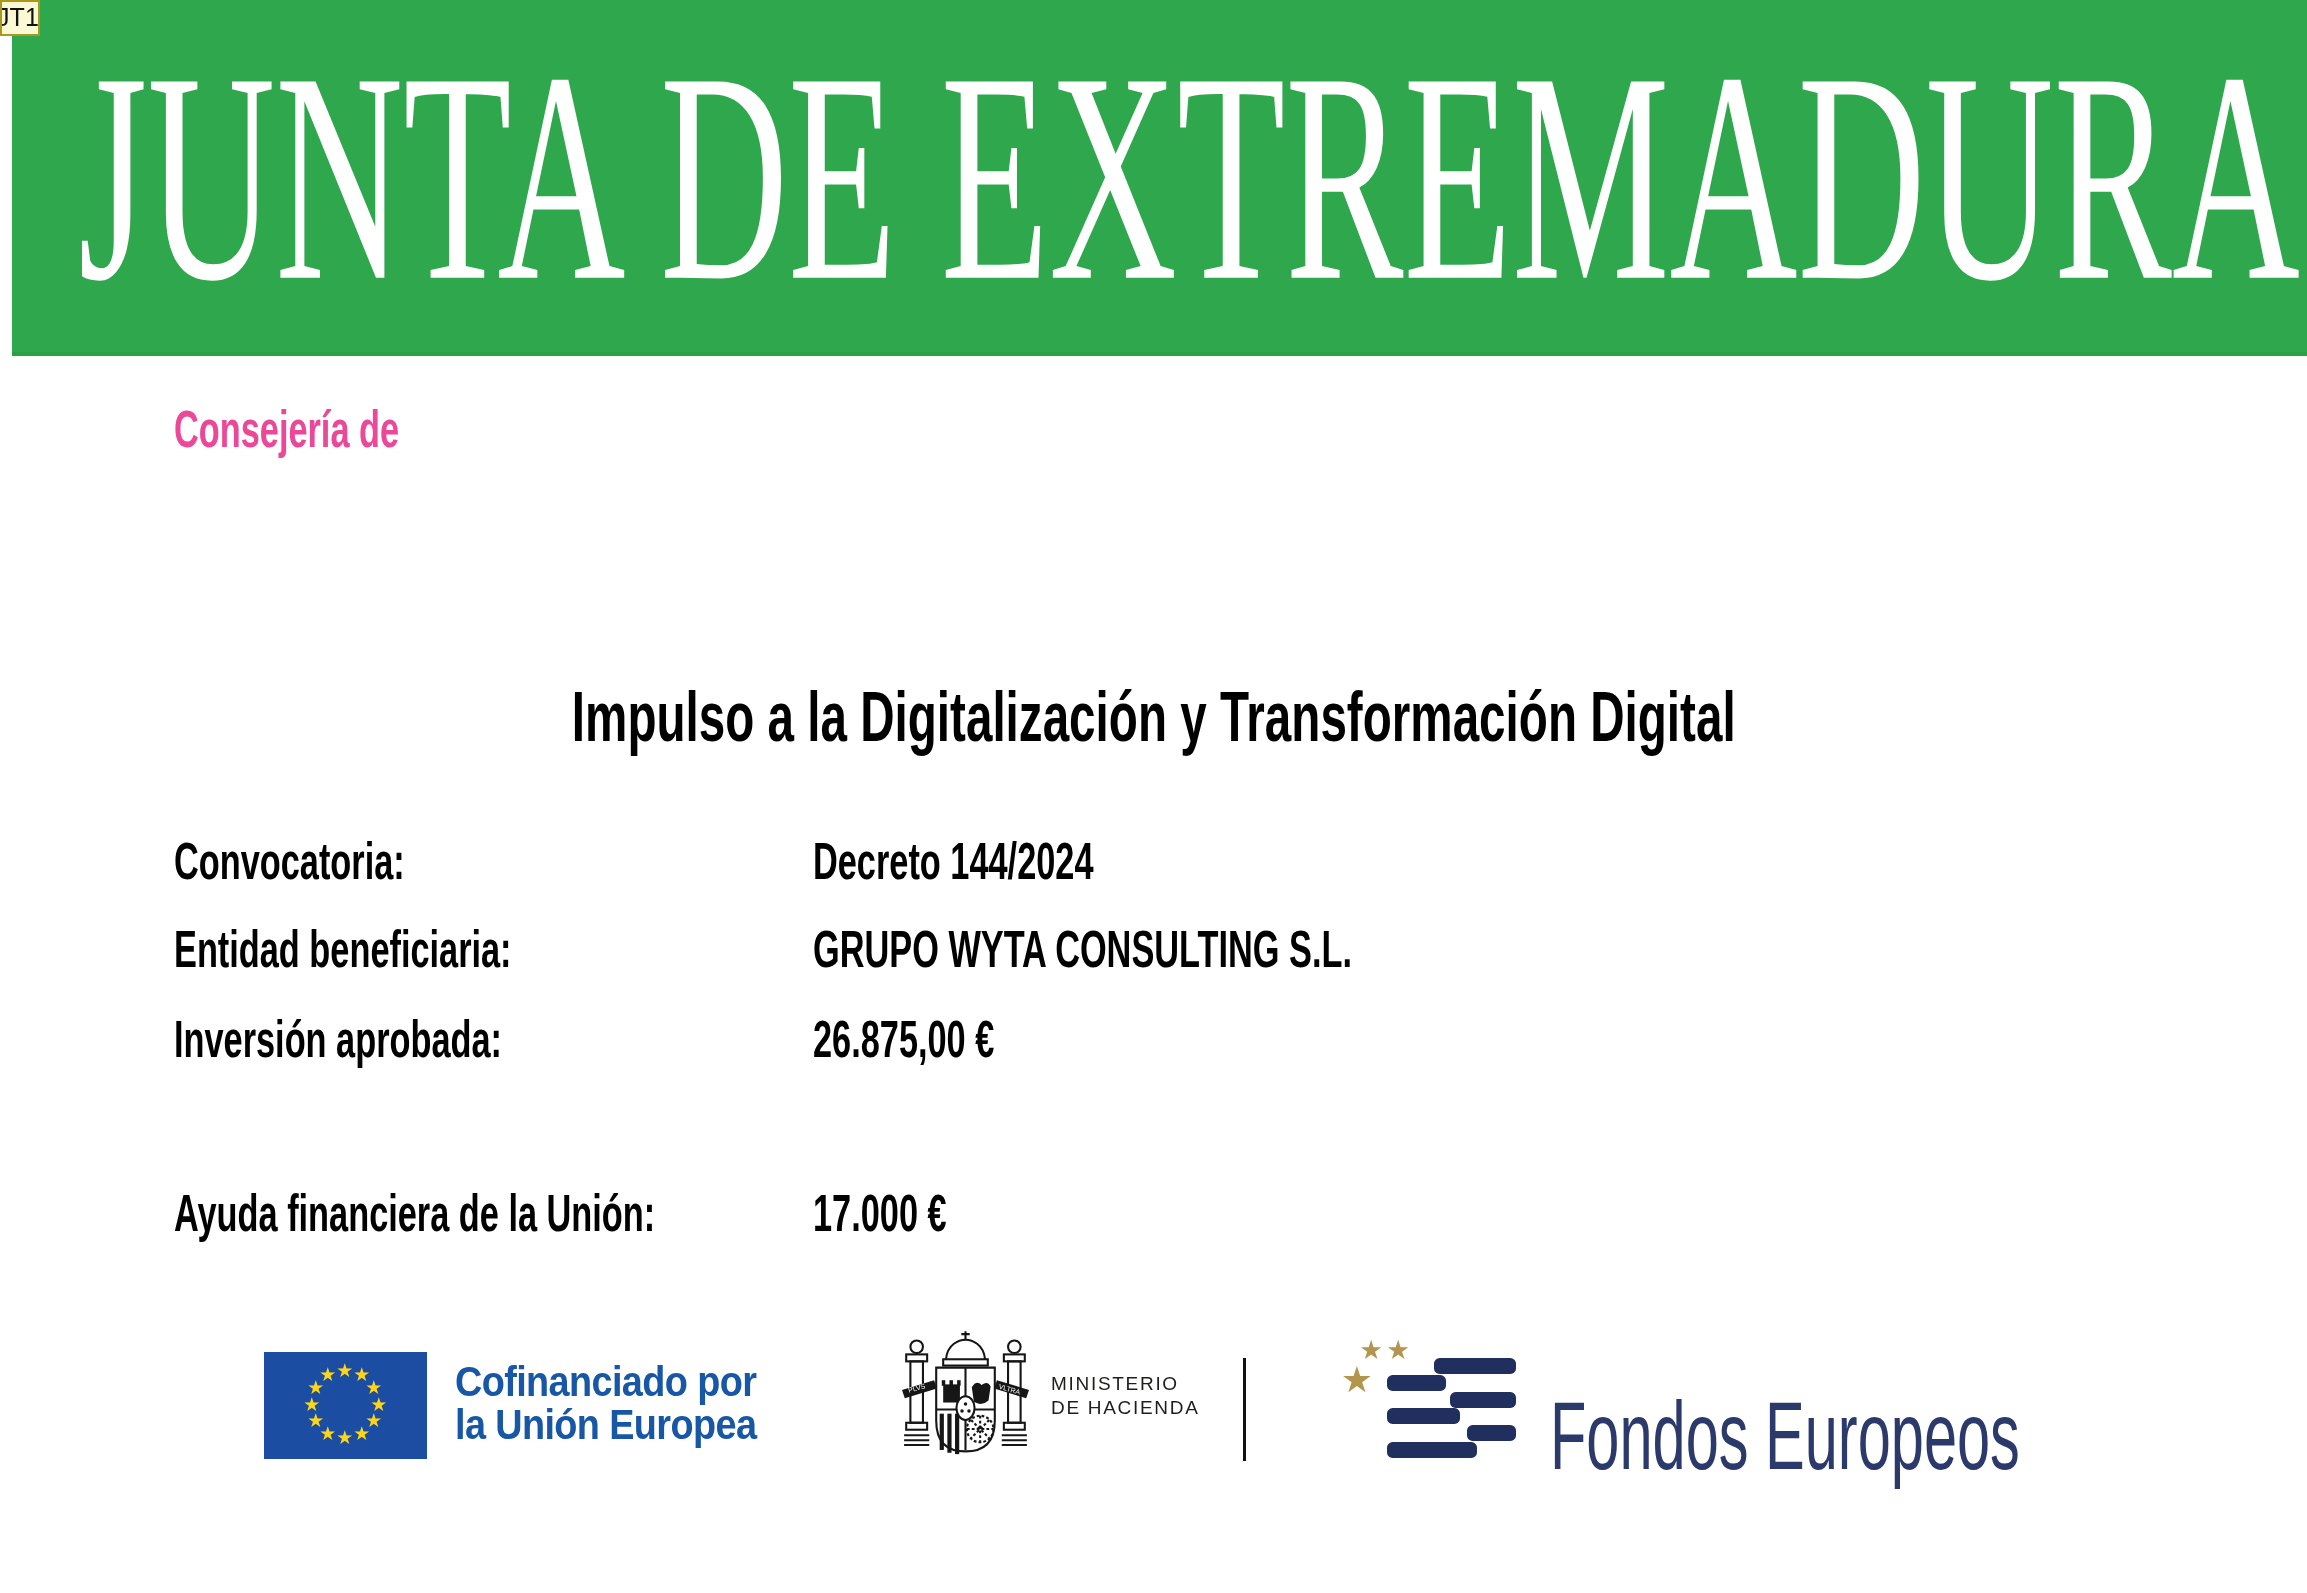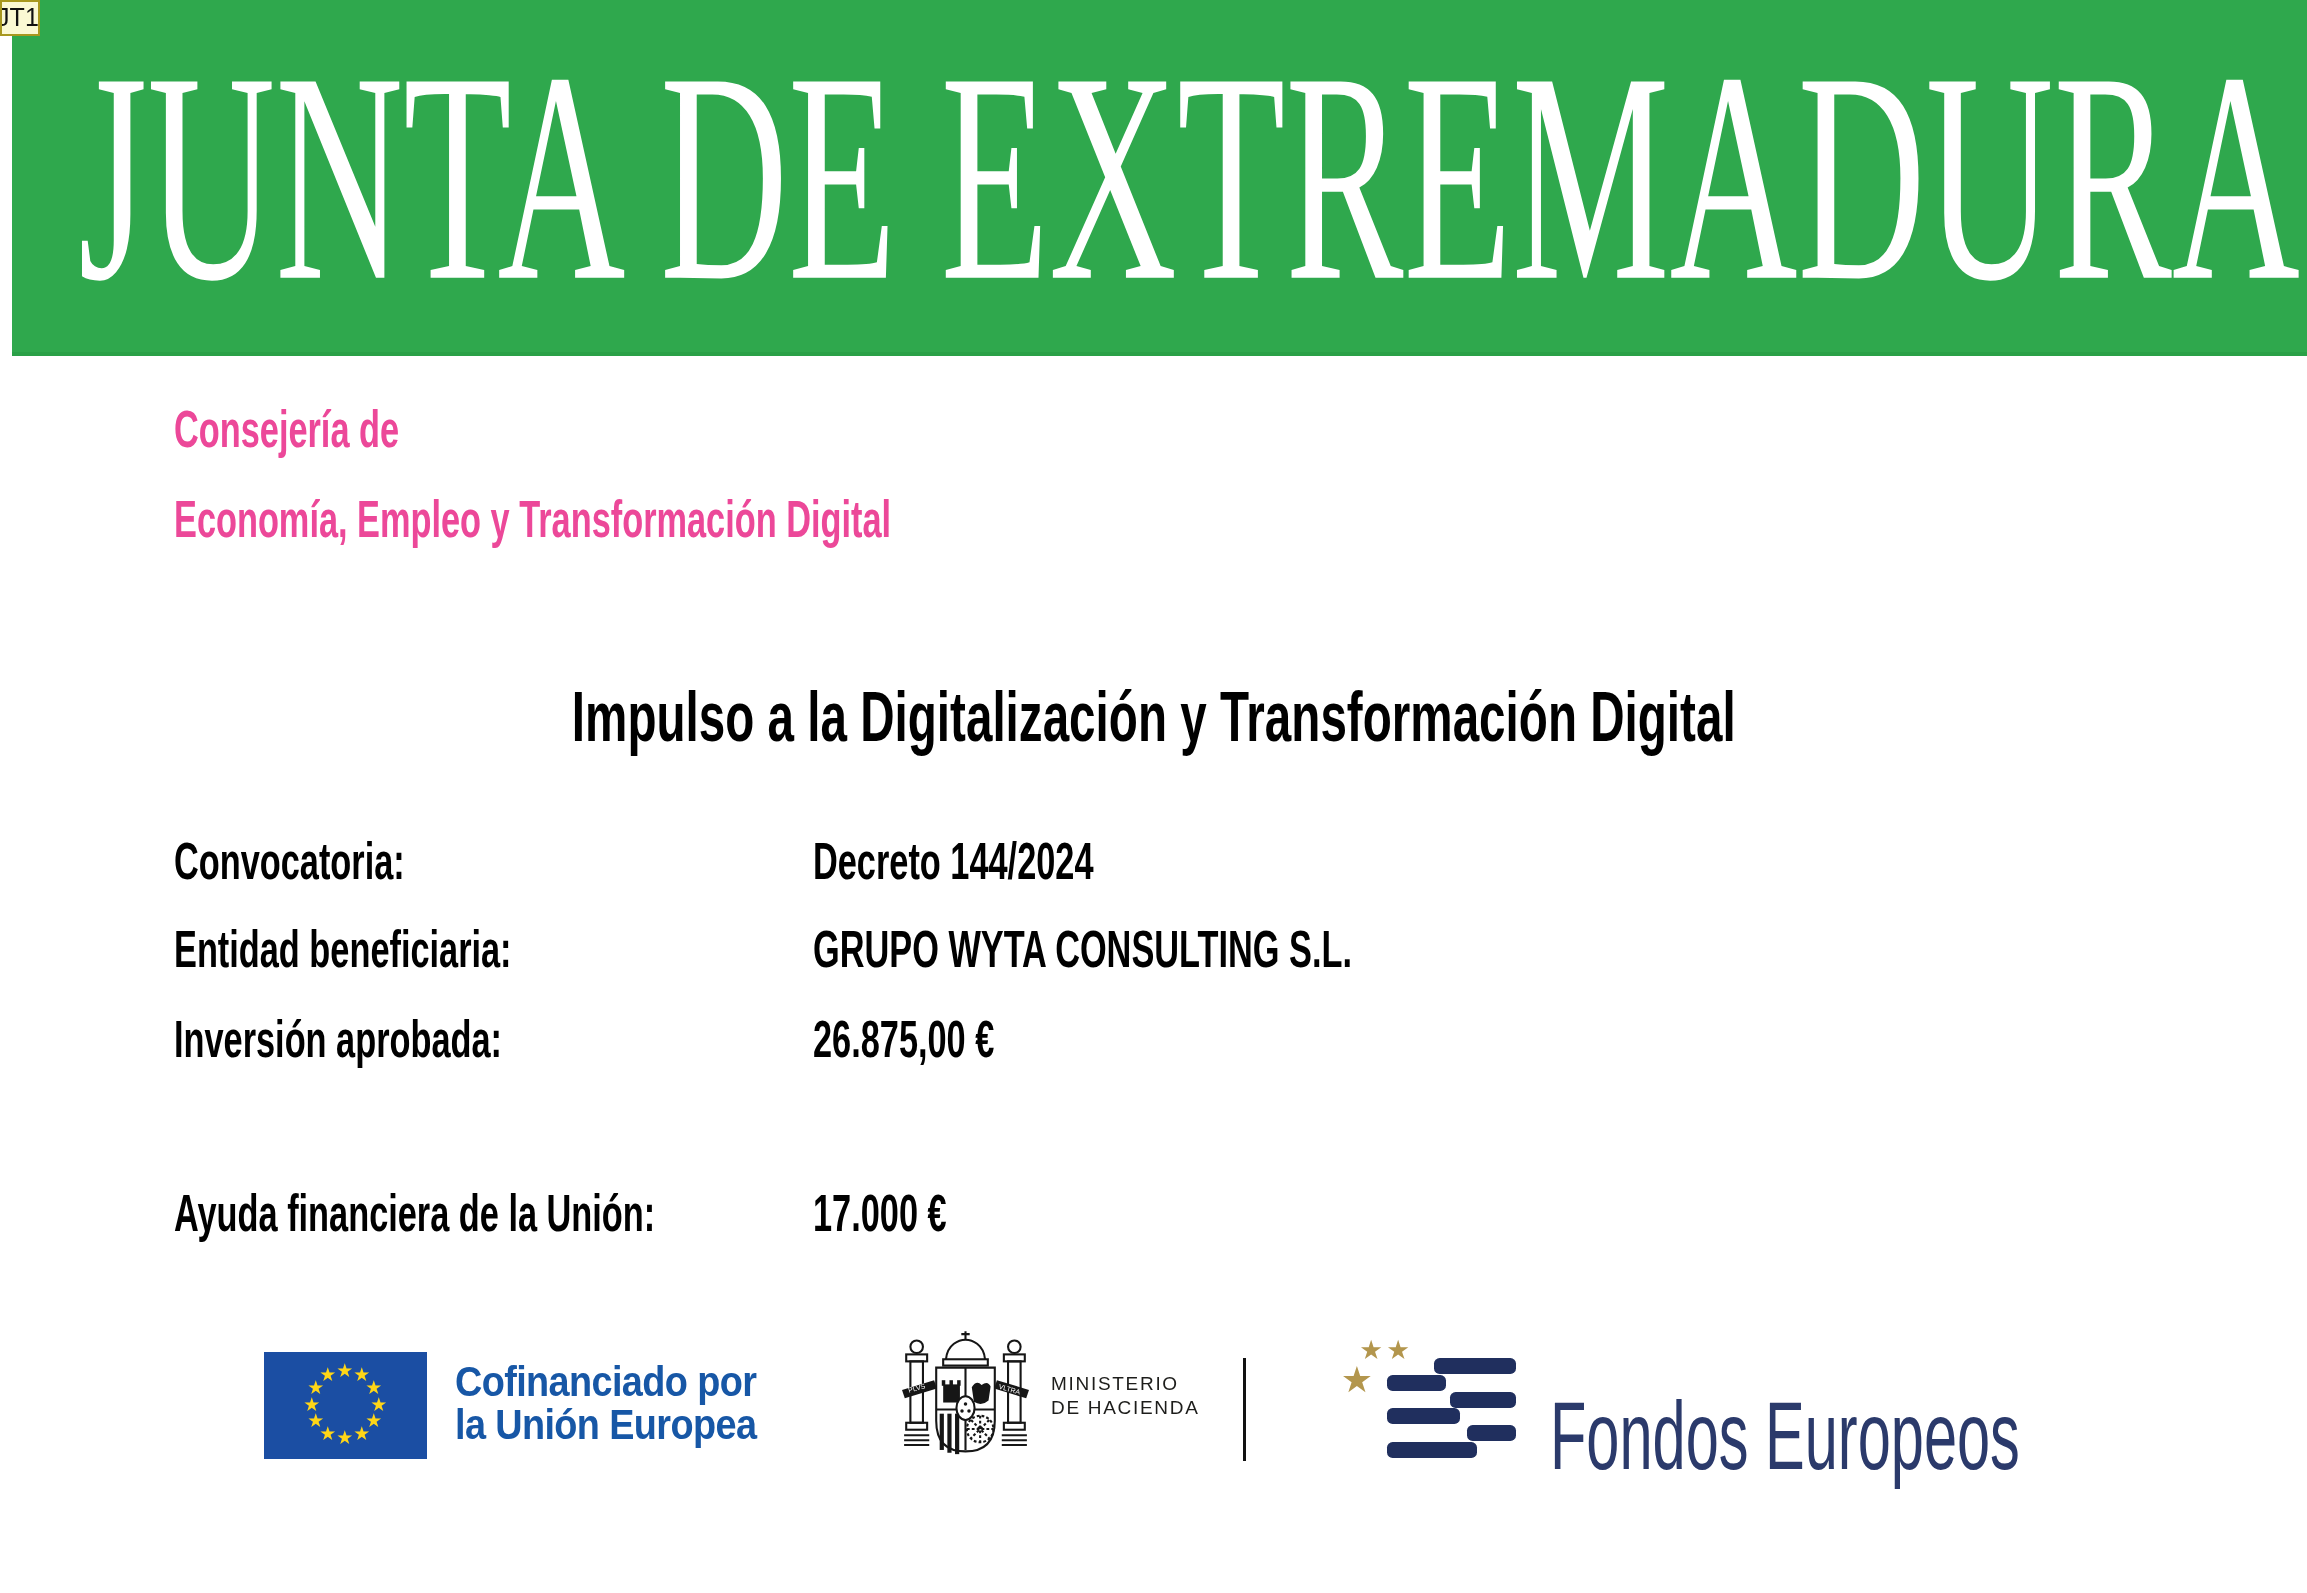--- a/index.html
+++ b/index.html
@@ -63,23 +63,20 @@
       <text x="95" y="398" font-family="Liberation Serif, serif" font-size="430" fill="#ffffff" textLength="3185" lengthAdjust="spacingAndGlyphs">JUNTA DE EXTREMADURA</text>
     </svg>
   </div>
 
   <div class="note-tag">
     <span>JT1</span>
   </div>
 
   <div class="dept-line" style="top:399px;">
     <span class="cond" style="display:inline-block;">Consejería de</span>
-  </div>
-  <div class="dept-line" style="top:489px;">
-    <span class="cond" style="display:inline-block;">Economía, Empleo y Transformación Digital</span>
   </div>
 
   <div class="title-wrap" style="top:677px;">
     <span class="title-inner">Impulso a la Digitalización y Transformación Digital</span>
   </div>
 
   <div class="drow" style="top:831px;">
     <span class="lbl">Convocatoria:</span>
     <span class="val">Decreto 144/2024</span>
   </div>

